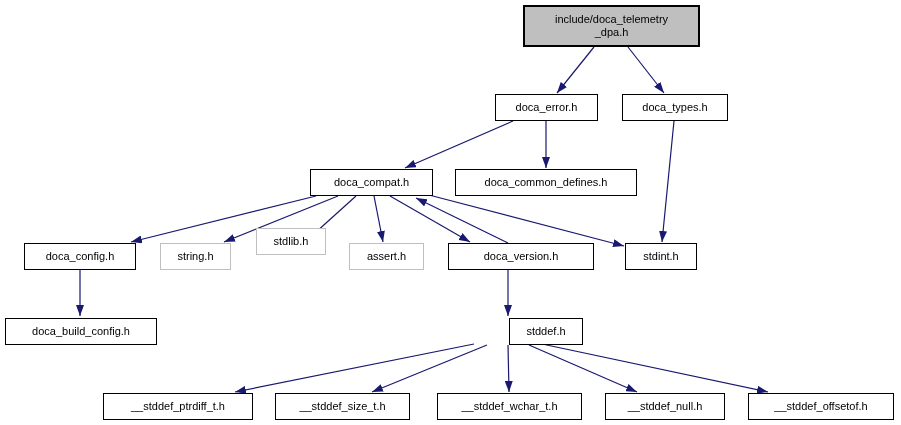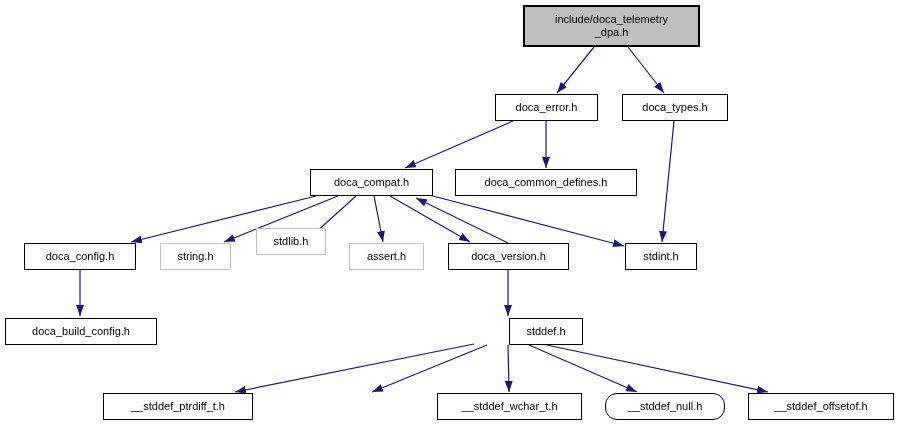--- a/index.html
+++ b/index.html
@@ -95,30 +95,31 @@
   <div class="node" style="left:455px; top:169px; width:182px; height:27px;">doca_common_defines.h</div>
 
   <div class="node" style="left:24px; top:243px; width:112px; height:27px;">doca_config.h</div>
 
   <div class="node system" style="left:160px; top:243px; width:71px; height:27px;">string.h</div>
 
   <div class="node system" style="left:256px; top:228px; width:70px; height:27px;">stdlib.h</div>
 
   <div class="node system" style="left:349px; top:243px; width:75px; height:27px;">assert.h</div>
 
-  <div class="node" style="left:448px; top:243px; width:121px; height:27px;">doca_version.h</div>
+  <div class="node" style="left:448px; top:243px; width:146px; height:27px;">doca_version.h</div>
 
   <div class="node" style="left:625px; top:243px; width:72px; height:27px;">stdint.h</div>
 
   <div class="node" style="left:5px; top:318px; width:152px; height:27px;">doca_build_config.h</div>
 
   <div class="node" style="left:471px; top:318px; width:74px; height:27px;margin-left:38px;">stddef.h</div>
 
   <div class="node" style="left:103px; top:393px; width:150px; height:27px;">__stddef_ptrdiff_t.h</div>
 
+  <div class="node" style="left:275px; top:393px; width:135px; height:27px;">__stddef_size_t.h</div>
 
   <div class="node" style="left:437px; top:393px; width:145px; height:27px;">__stddef_wchar_t.h</div>
 
-  <div class="node" style="left:605px; top:393px; width:120px; height:27px;border-radius:12px;">__stddef_null.h</div>
+  <div class="node" style="left:605px; top:393px; width:120px; height:27px;">__stddef_null.h</div>
 
   <div class="node" style="left:748px; top:393px; width:146px; height:27px;">__stddef_offsetof.h</div>
 
 </div>
 
 </body></html>

